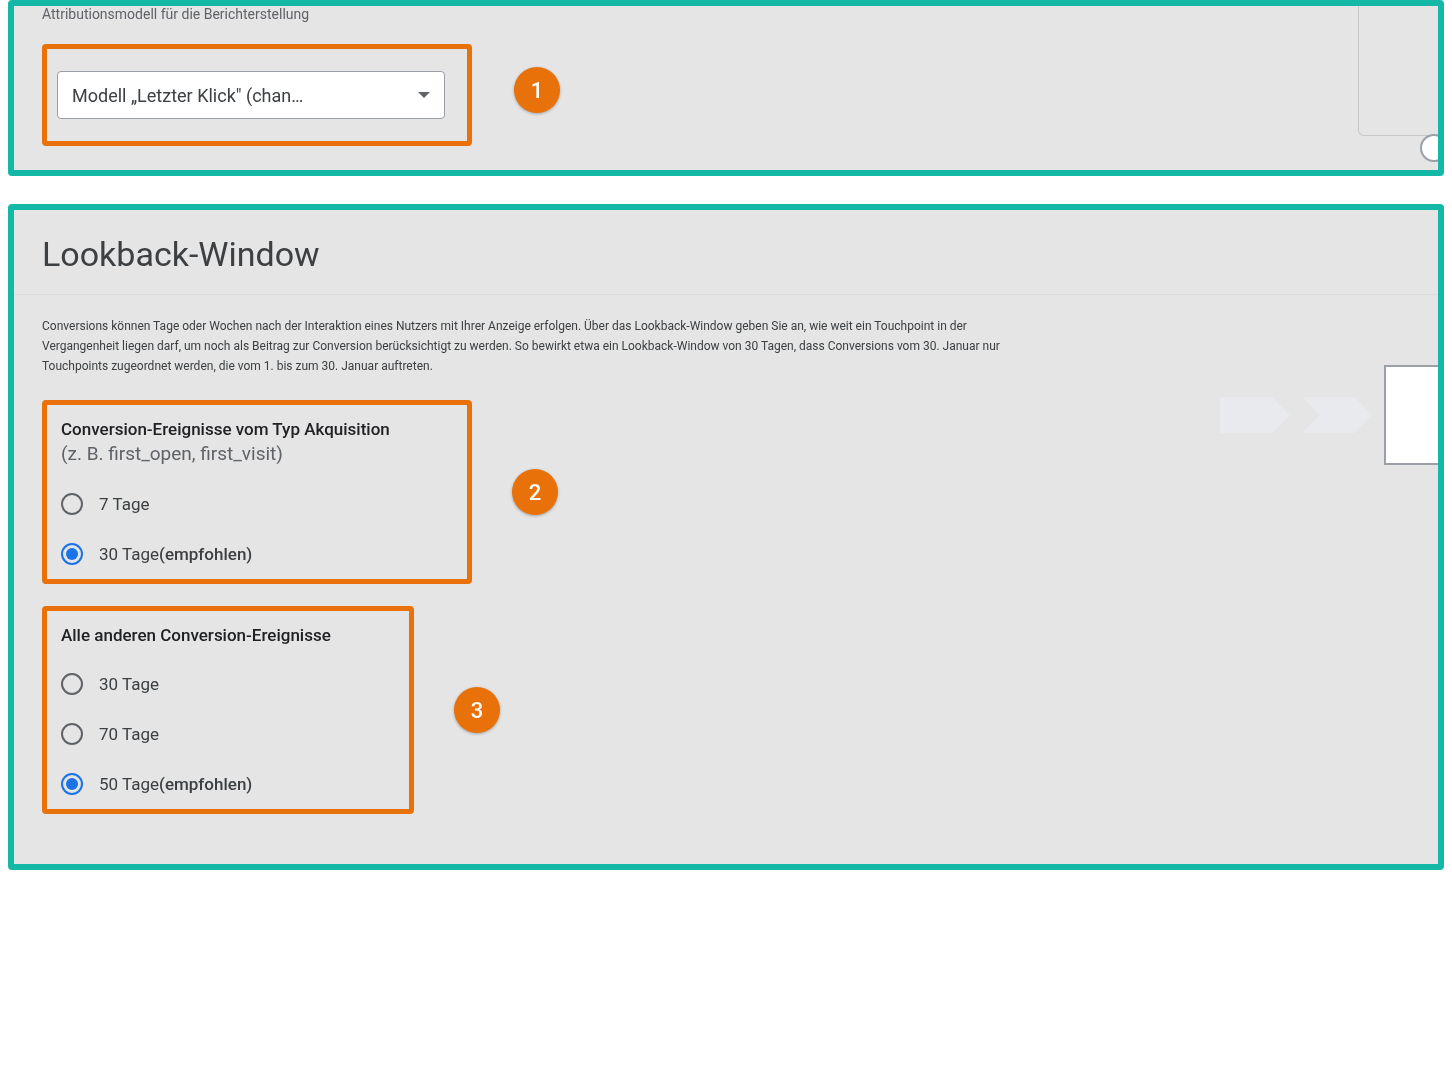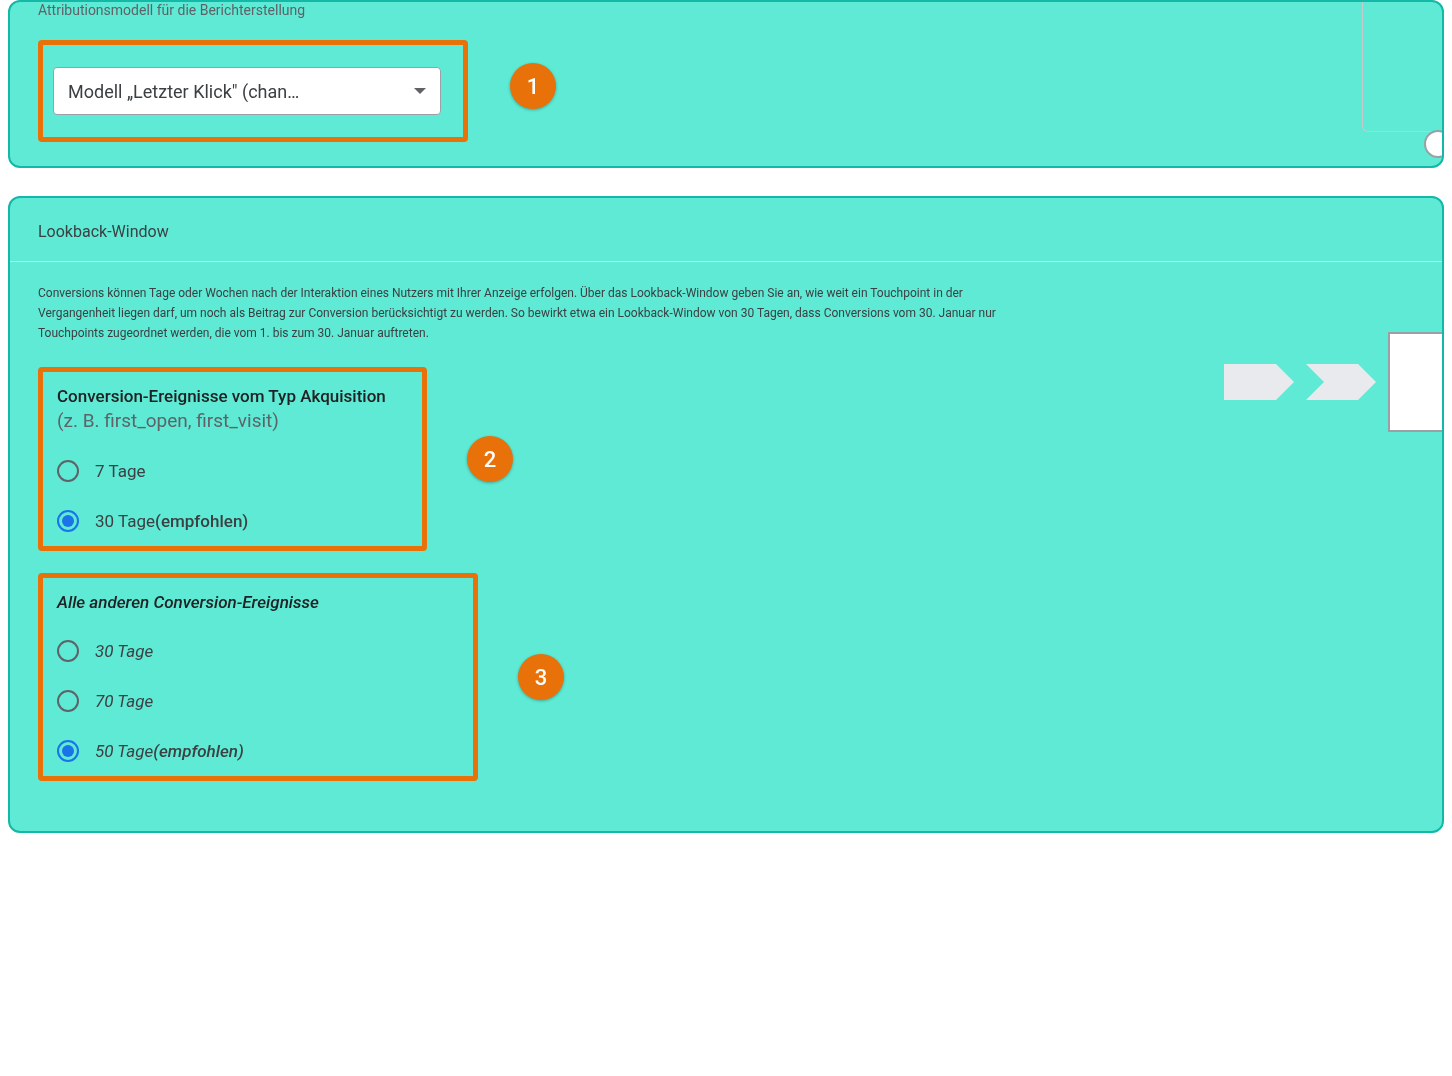--- a/index.html
+++ b/index.html
@@ -5,23 +5,23 @@
   * { box-sizing: border-box; }
   body {
     margin: 0;
     font-family: Roboto, "Helvetica Neue", Arial, sans-serif;
     font-size: 14px;
     color: #3c4043;
     background: #fff;
     width: 1452px;
   }
   .card {
-    border: 2px solid #14b8a6;
-    border-radius: 12px;
-    background: #5eead4;
+    border: 6px solid #14b8a6;
+    border-radius: 4px;
+    background: #e5e5e5;
     position: relative;
     overflow: hidden;
   }
   .card1 {
     margin: 0 8px 28px 8px;
     padding: 0 28px 24px 28px;
   }
   .card2 {
     margin: 0 8px 0 8px;
   }
@@ -70,21 +70,21 @@
     margin-top: 10px;
   }
   .desc {
     font-size: 16px;
     color: #5f6368;
     margin-top: 20px;
     line-height: 1.5;
   }
   .desc a { color: #1a73e8; text-decoration: none; cursor: pointer; }
   .h2 {
-    font-size: 16px;
+    font-size: 34px;
     font-weight: 400;
     color: #3c4043;
     margin: 0;
   }
   .para {
     font-size: 12px;
     color: #3c4043;
     line-height: 1.65;
     max-width: 980px;
     margin: 0 0 24px 0;
@@ -214,42 +214,42 @@
     <div class="graphic-right">
       <div class="chev"></div>
       <div class="chev2"></div>
       <div class="bigbox"></div>
     </div>
 
     <p class="para">Conversions können Tage oder Wochen nach der Interaktion eines Nutzers mit Ihrer Anzeige erfolgen. Über das Lookback-Window geben Sie an, wie weit ein Touchpoint in der Vergangenheit liegen darf, um noch als Beitrag zur Conversion berücksichtigt zu werden. So bewirkt etwa ein Lookback-Window von 30 Tagen, dass Conversions vom 30. Januar nur Touchpoints zugeordnet werden, die vom 1. bis zum 30. Januar auftreten.</p>
 
     <div class="group-block">
       <div class="row-flex" style="align-items:center;">
-        <div class="highlight-box" style="width:389px;">
+        <div class="highlight-box" style="width:430px;">
           <div class="group-title">Conversion-Ereignisse vom Typ Akquisition</div>
           <div class="group-sub">(z. B. first_open, first_visit)</div>
           <div id="acq-radios">
               <div class="radio-row">
                 <span class="r"></span>
                 <span>7 Tage</span>
               </div>
               <div class="radio-row selected">
                 <span class="r"></span>
                 <span>30 Tage </span>
                 <span class="rec">(empfohlen)</span>
               </div>
             </div>
         </div>
         <div class="callout" style="position:static; margin-left:40px; align-self:center;">2</div>
       </div>
     </div>
 
     <div class="group-block">
       <div class="row-flex" style="align-items:center;">
-        <div class="highlight-box" style="width:440px;font-style:italic;">
+        <div class="highlight-box" style="width:372px;">
           <div class="group-title">Alle anderen Conversion-Ereignisse</div>
           <div id="other-radios">
               <div class="radio-row">
                 <span class="r"></span>
                 <span>30 Tage</span>
               </div>
               <div class="radio-row">
                 <span class="r"></span>
                 <span>70 Tage</span>
               </div>

